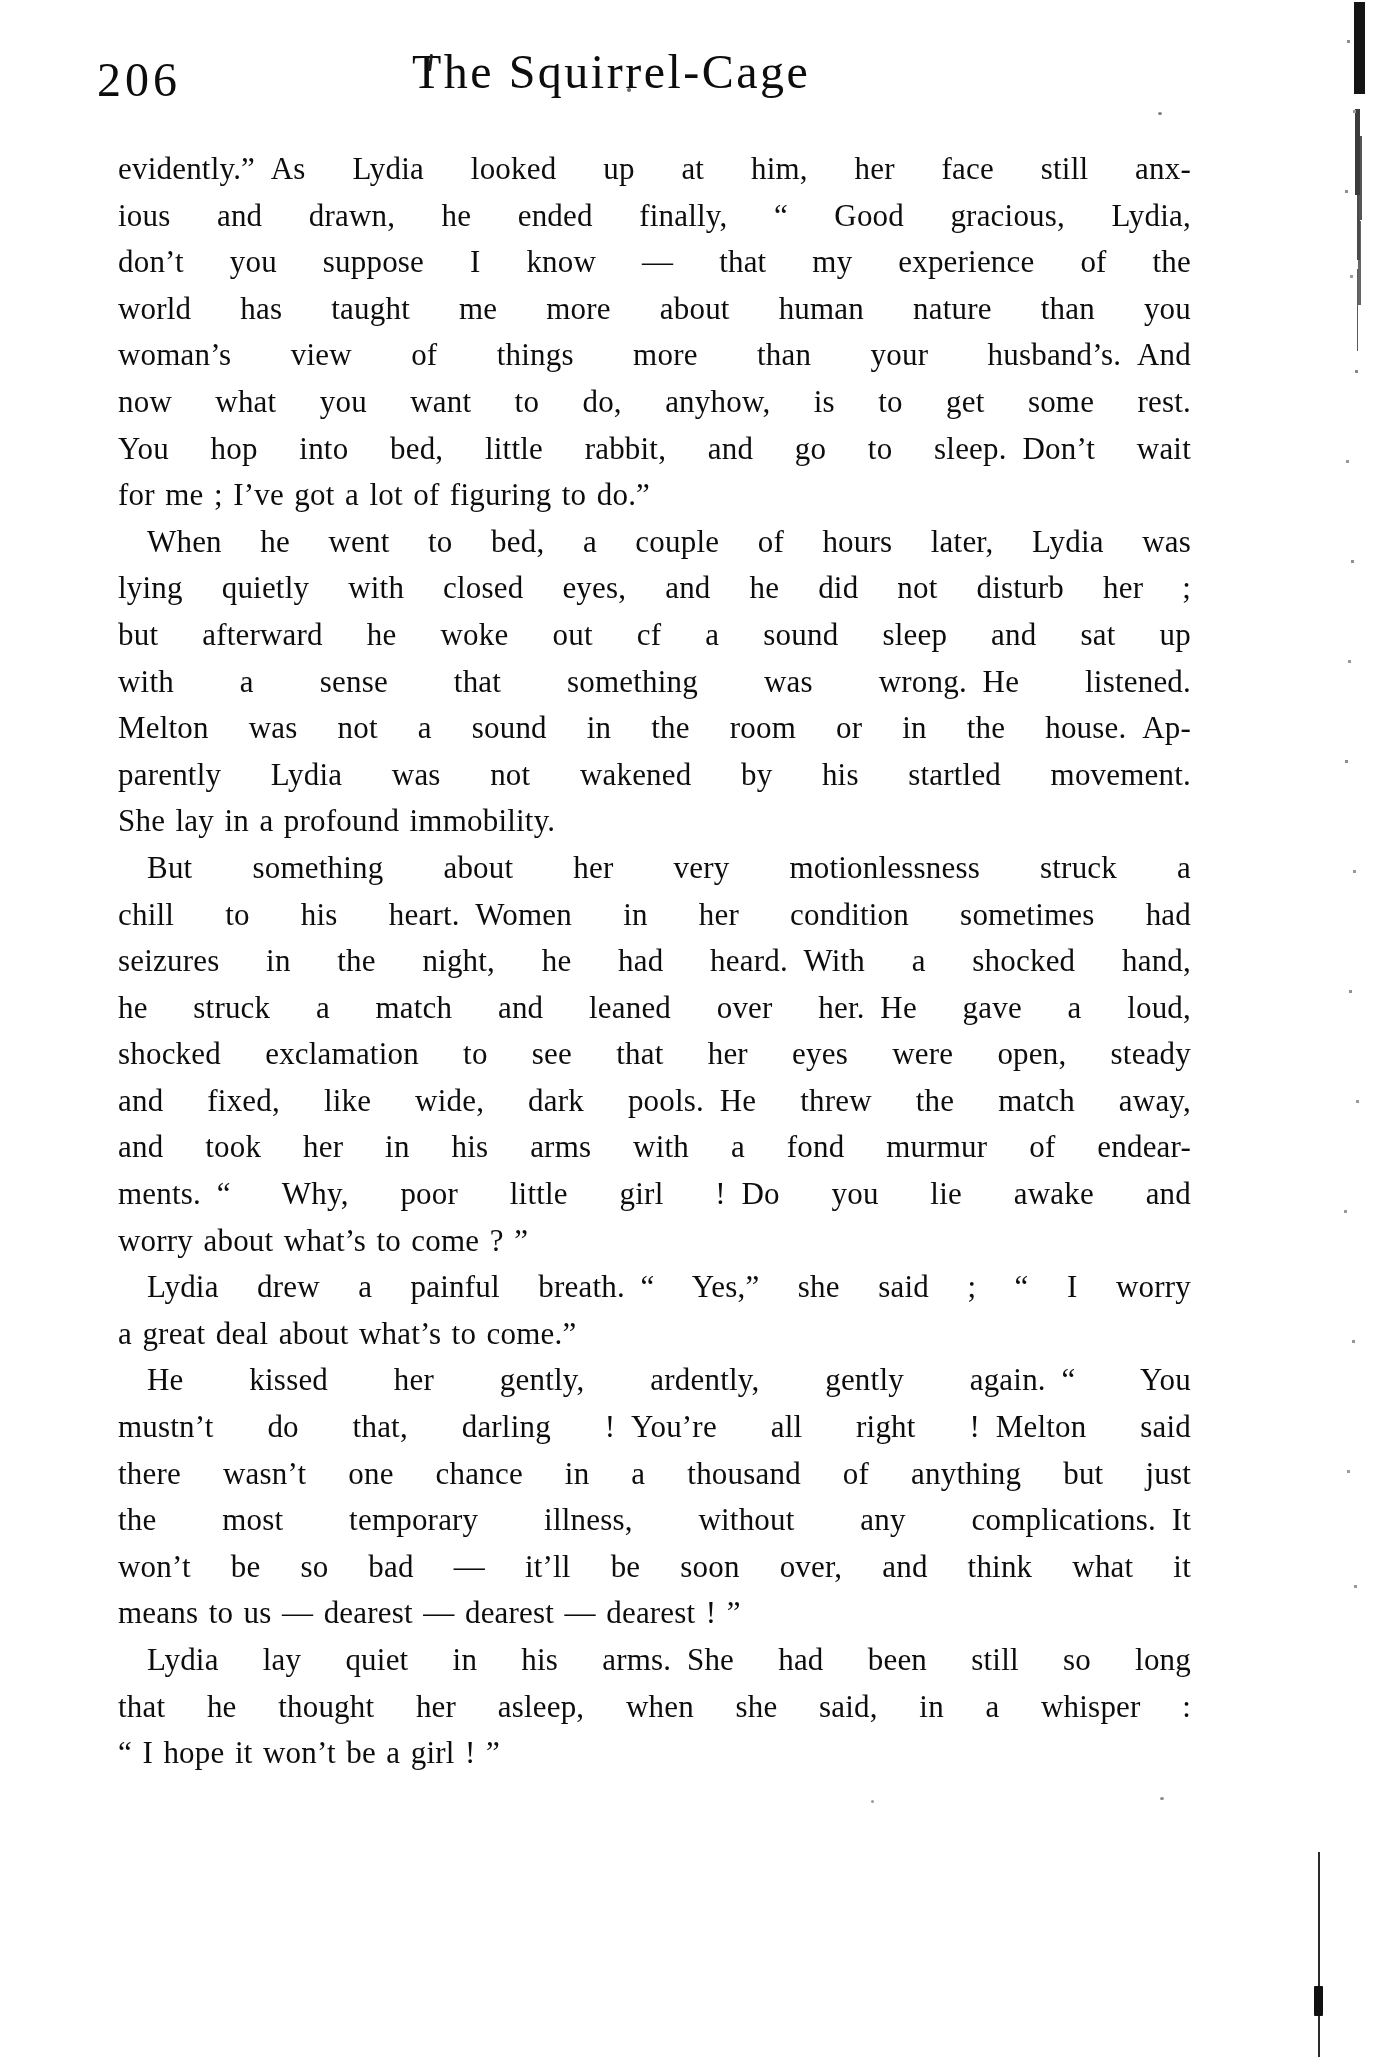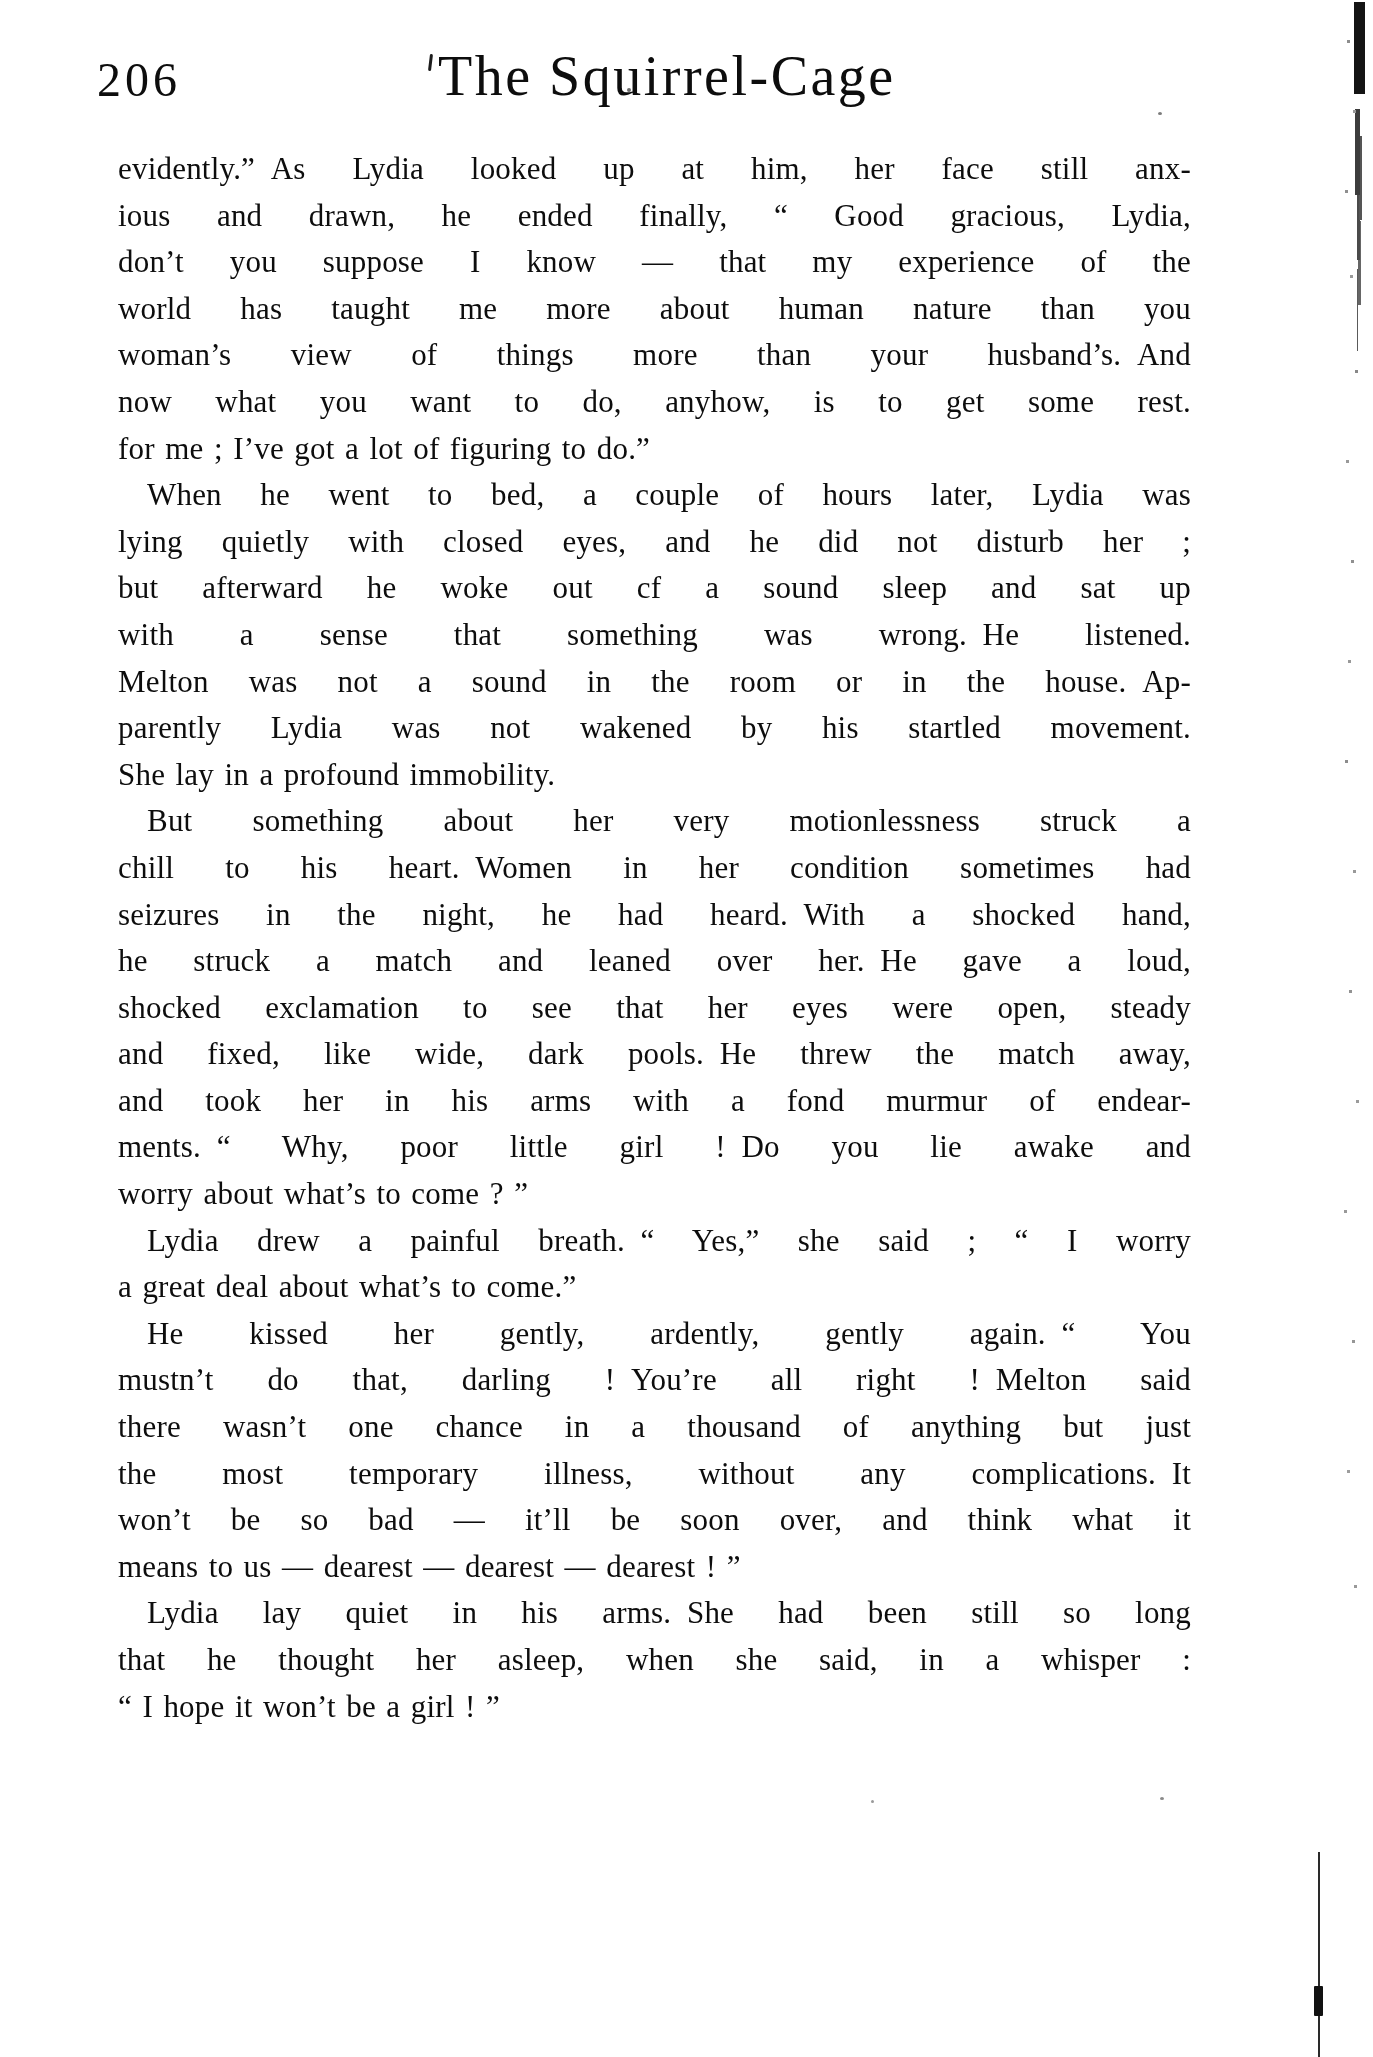--- a/index.html
+++ b/index.html
@@ -15,22 +15,22 @@
 
   .pageno {
     position: absolute;
     left: 97px; top: 52px;
     font-size: 48px;
     letter-spacing: 4px;
     white-space: nowrap;
   }
   .running-title {
     position: absolute;
-    left: 438px; top: 44px;
-    font-size: 56px;
+    left: 412px; top: 44px;
+    font-size: 48px;
     letter-spacing: 2.5px;
     white-space: nowrap;
   }
 
   .textblock {
     position: absolute;
     left: 78px; top: 146px;
     width: 1113px;
     font-size: 31px;
     line-height: 46.6px;
@@ -91,20 +91,21 @@
 
   <div class="textblock">
 
     <div>
       <div class="line">evidently.” As Lydia looked up at him, her face still anx-</div>
       <div class="line">ious and drawn, he ended finally, “ Good gracious, Lydia,</div>
       <div class="line">don’t you suppose I know — that my experience of the</div>
       <div class="line">world has taught me more about human nature than you</div>
       <div class="line">woman’s view of things more than your husband’s. And</div>
       <div class="line">now what you want to do, anyhow, is to get some rest.</div>
+      <div class="line">You hop into bed, little rabbit, and go to sleep. Don’t wait</div>
       <div class="line last">for me ; I’ve got a lot of figuring to do.”</div>
     </div>
 
     <div>
       <div class="line indent">When he went to bed, a couple of hours later, Lydia was</div>
       <div class="line">lying quietly with closed eyes, and he did not disturb her ;</div>
       <div class="line">but afterward he woke out cf a sound sleep and sat up</div>
       <div class="line">with a sense that something was wrong. He listened.</div>
       <div class="line">Melton was not a sound in the room or in the house. Ap-</div>
       <div class="line">parently Lydia was not wakened by his startled movement.</div>

